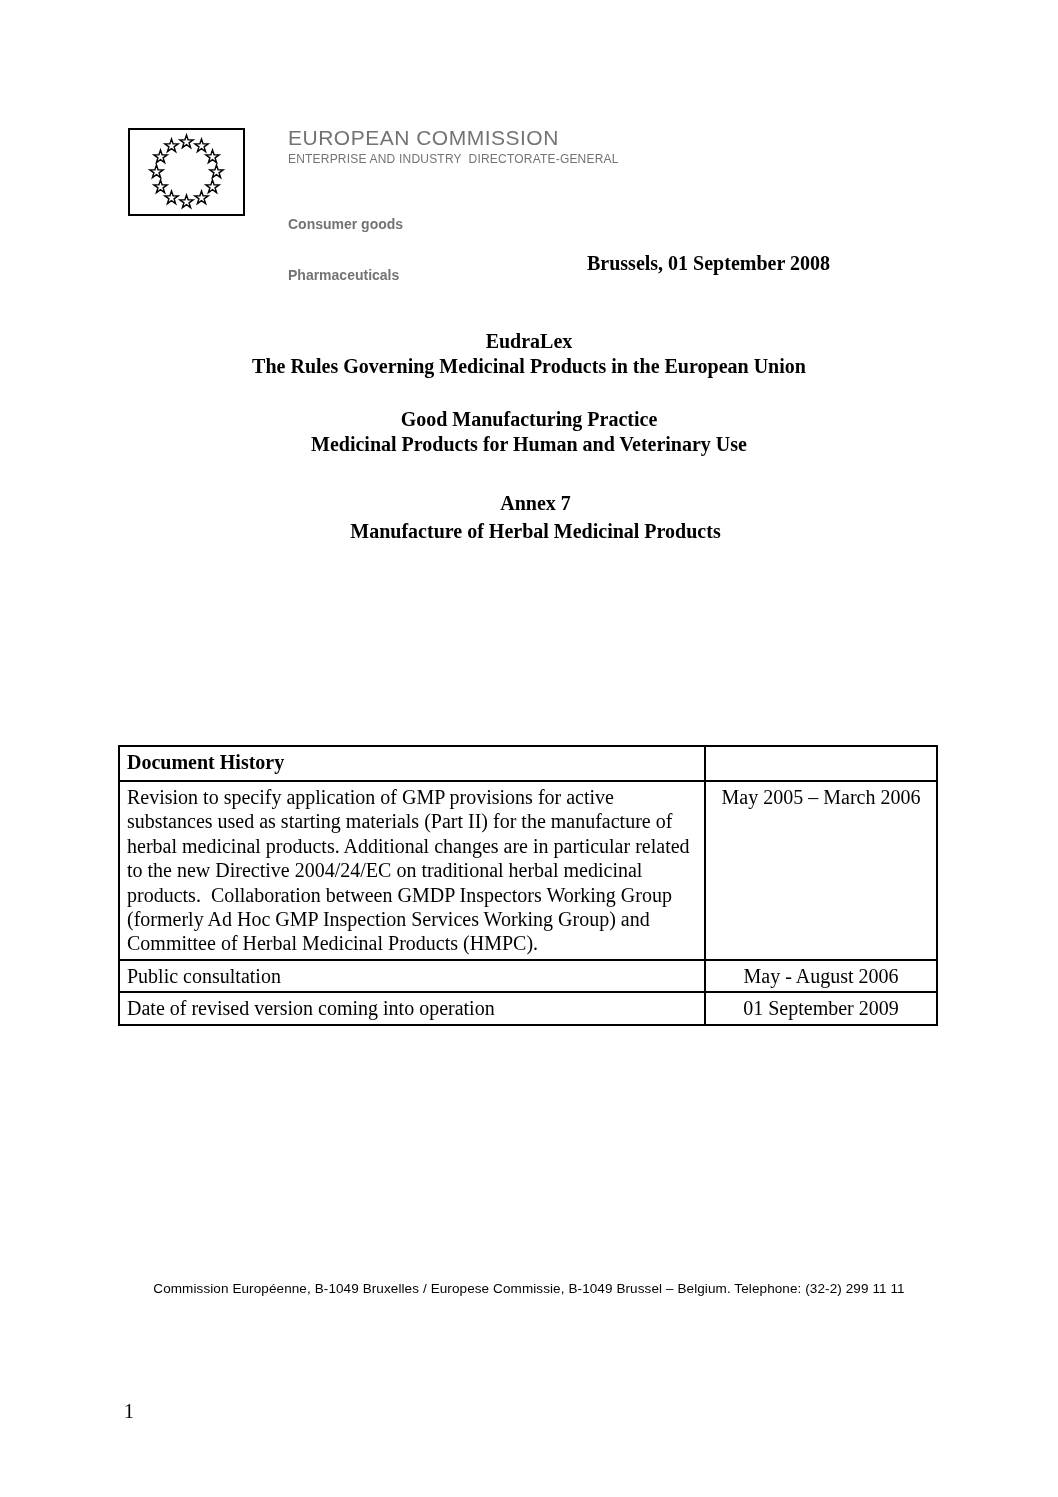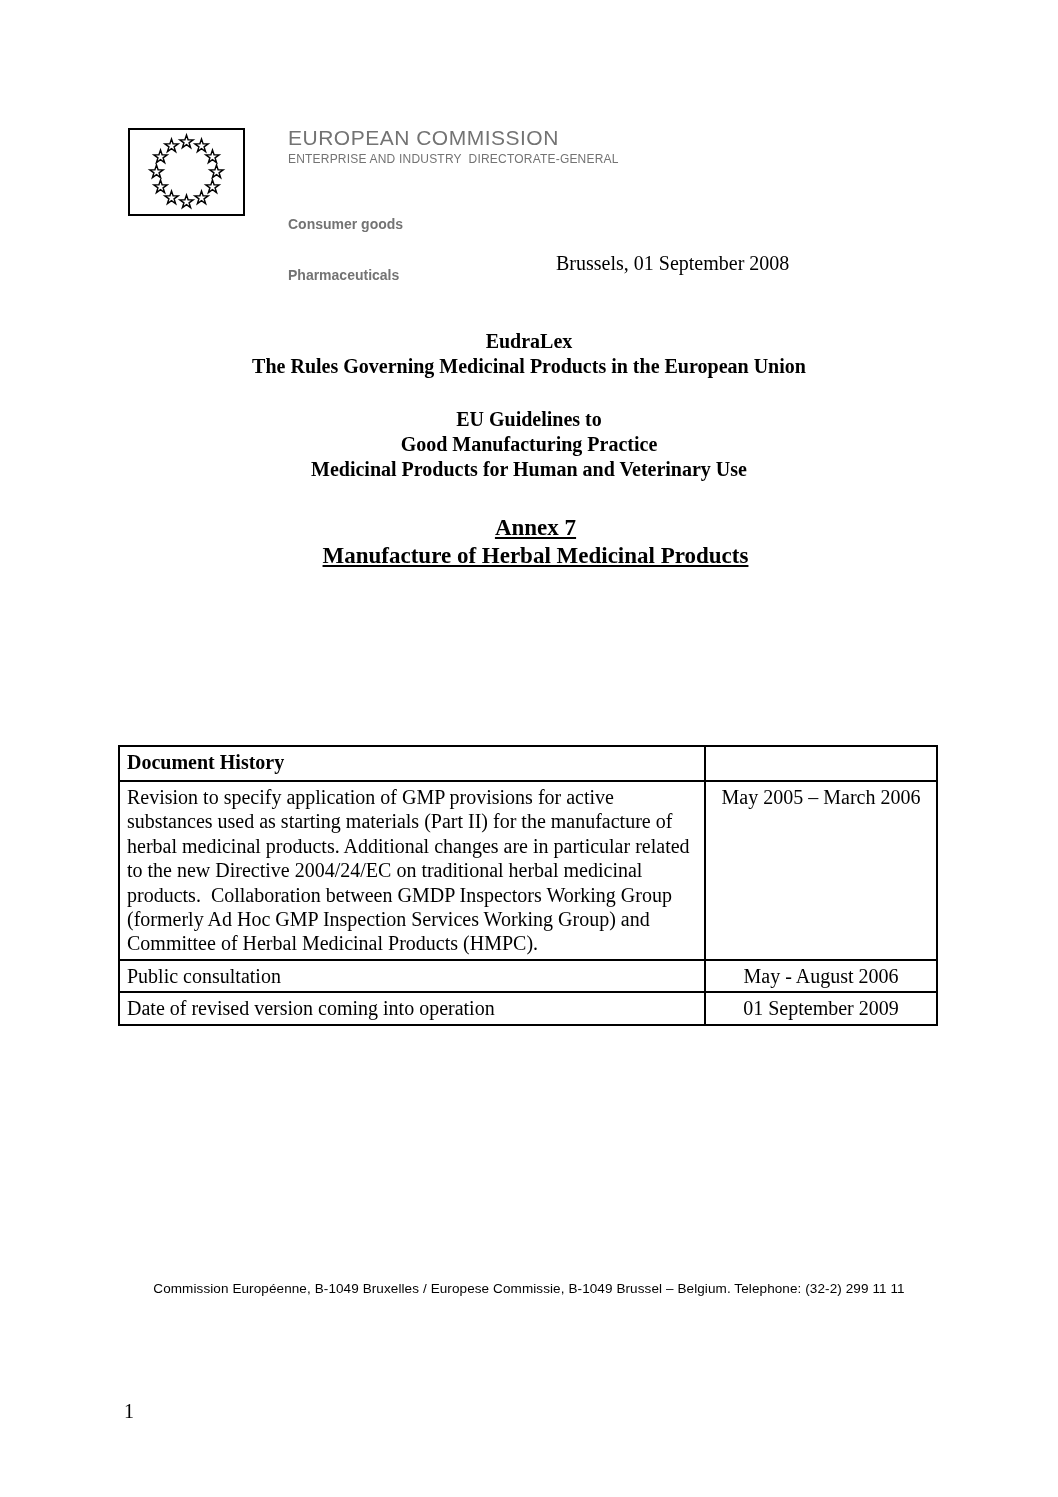--- a/index.html
+++ b/index.html
@@ -53,46 +53,46 @@
     margin-top: 16px;
     font-size: 14px;
     font-weight: 700;
     line-height: 17px;
     white-space: pre;
   }
 
   
   .dateline {
     position: absolute;
-    left: 556px;
+    left: 587px;
     top: 252px;
     font-size: 20px;
     white-space: pre;
+    font-weight: bold;
   }
 
   
   .title-stack {
     position: absolute;
     left: 0;
     top: 329px;
     width: 100%;
     text-align: center;
     font-weight: 700;
   }
   .title-line {
     font-size: 20px;
     line-height: 25px;
     white-space: pre;
   }
   .block-gap-1 { height: 28px; }
   .block-gap-2 { height: 32px; }
   .annex-line {
-    font-size: 23px;
+    font-size: 20px;
     line-height: 28px;
-    text-decoration: underline;
     white-space: pre;
     padding-left: 13px;
   }
 
   
   .doc-table {
     position: absolute;
     left: 118px;
     top: 697px;
     width: 790px;
@@ -171,21 +171,20 @@
       <div>Pharmaceuticals</div>
     </div>
   </div>
 
   <div class="dateline">Brussels, 01 September 2008</div>
 
   <div class="title-stack">
     <div class="title-line">EudraLex</div>
     <div class="title-line">The Rules Governing Medicinal Products in the European Union</div>
     <div class="block-gap-1"></div>
-    <div class="title-line">EU Guidelines to</div>
     <div class="title-line">Good Manufacturing Practice</div>
     <div class="title-line">Medicinal Products for Human and Veterinary Use</div>
     <div class="block-gap-2"></div>
     <div class="annex-line">Annex 7</div>
     <div class="annex-line">Manufacture of Herbal Medicinal Products</div>
   </div>
 
   <table class="doc-table">
     <tbody>
       <tr>

